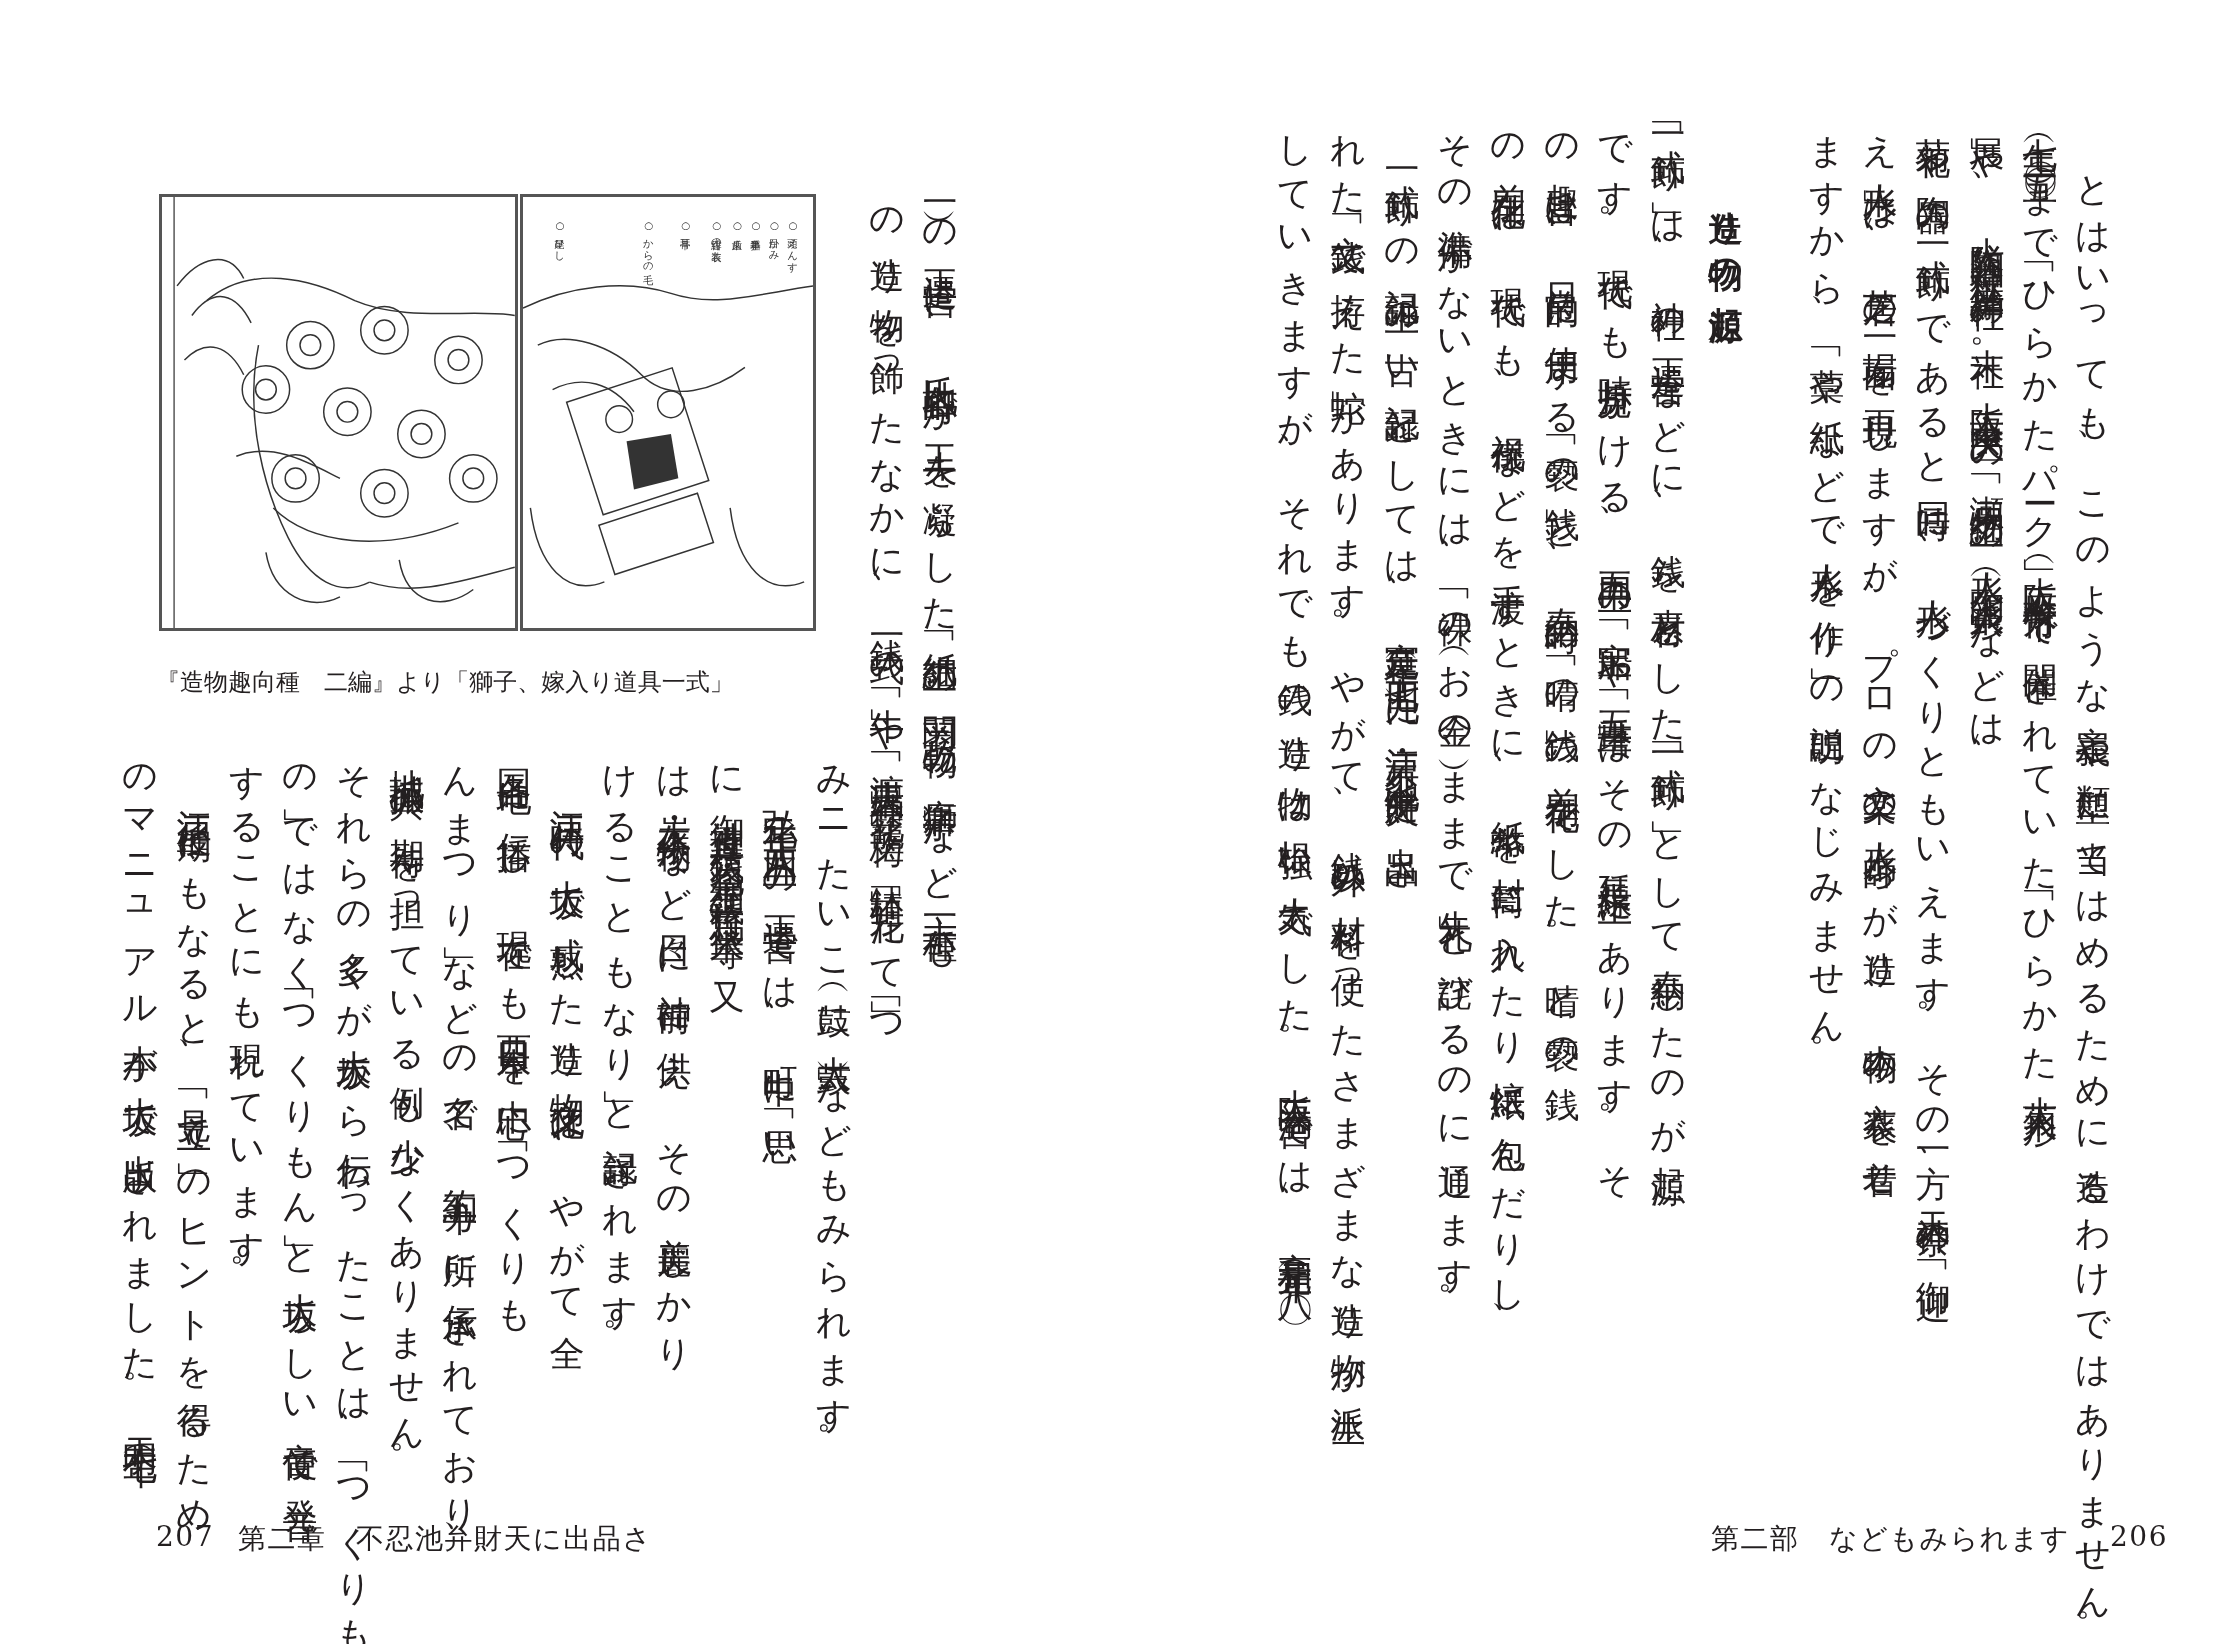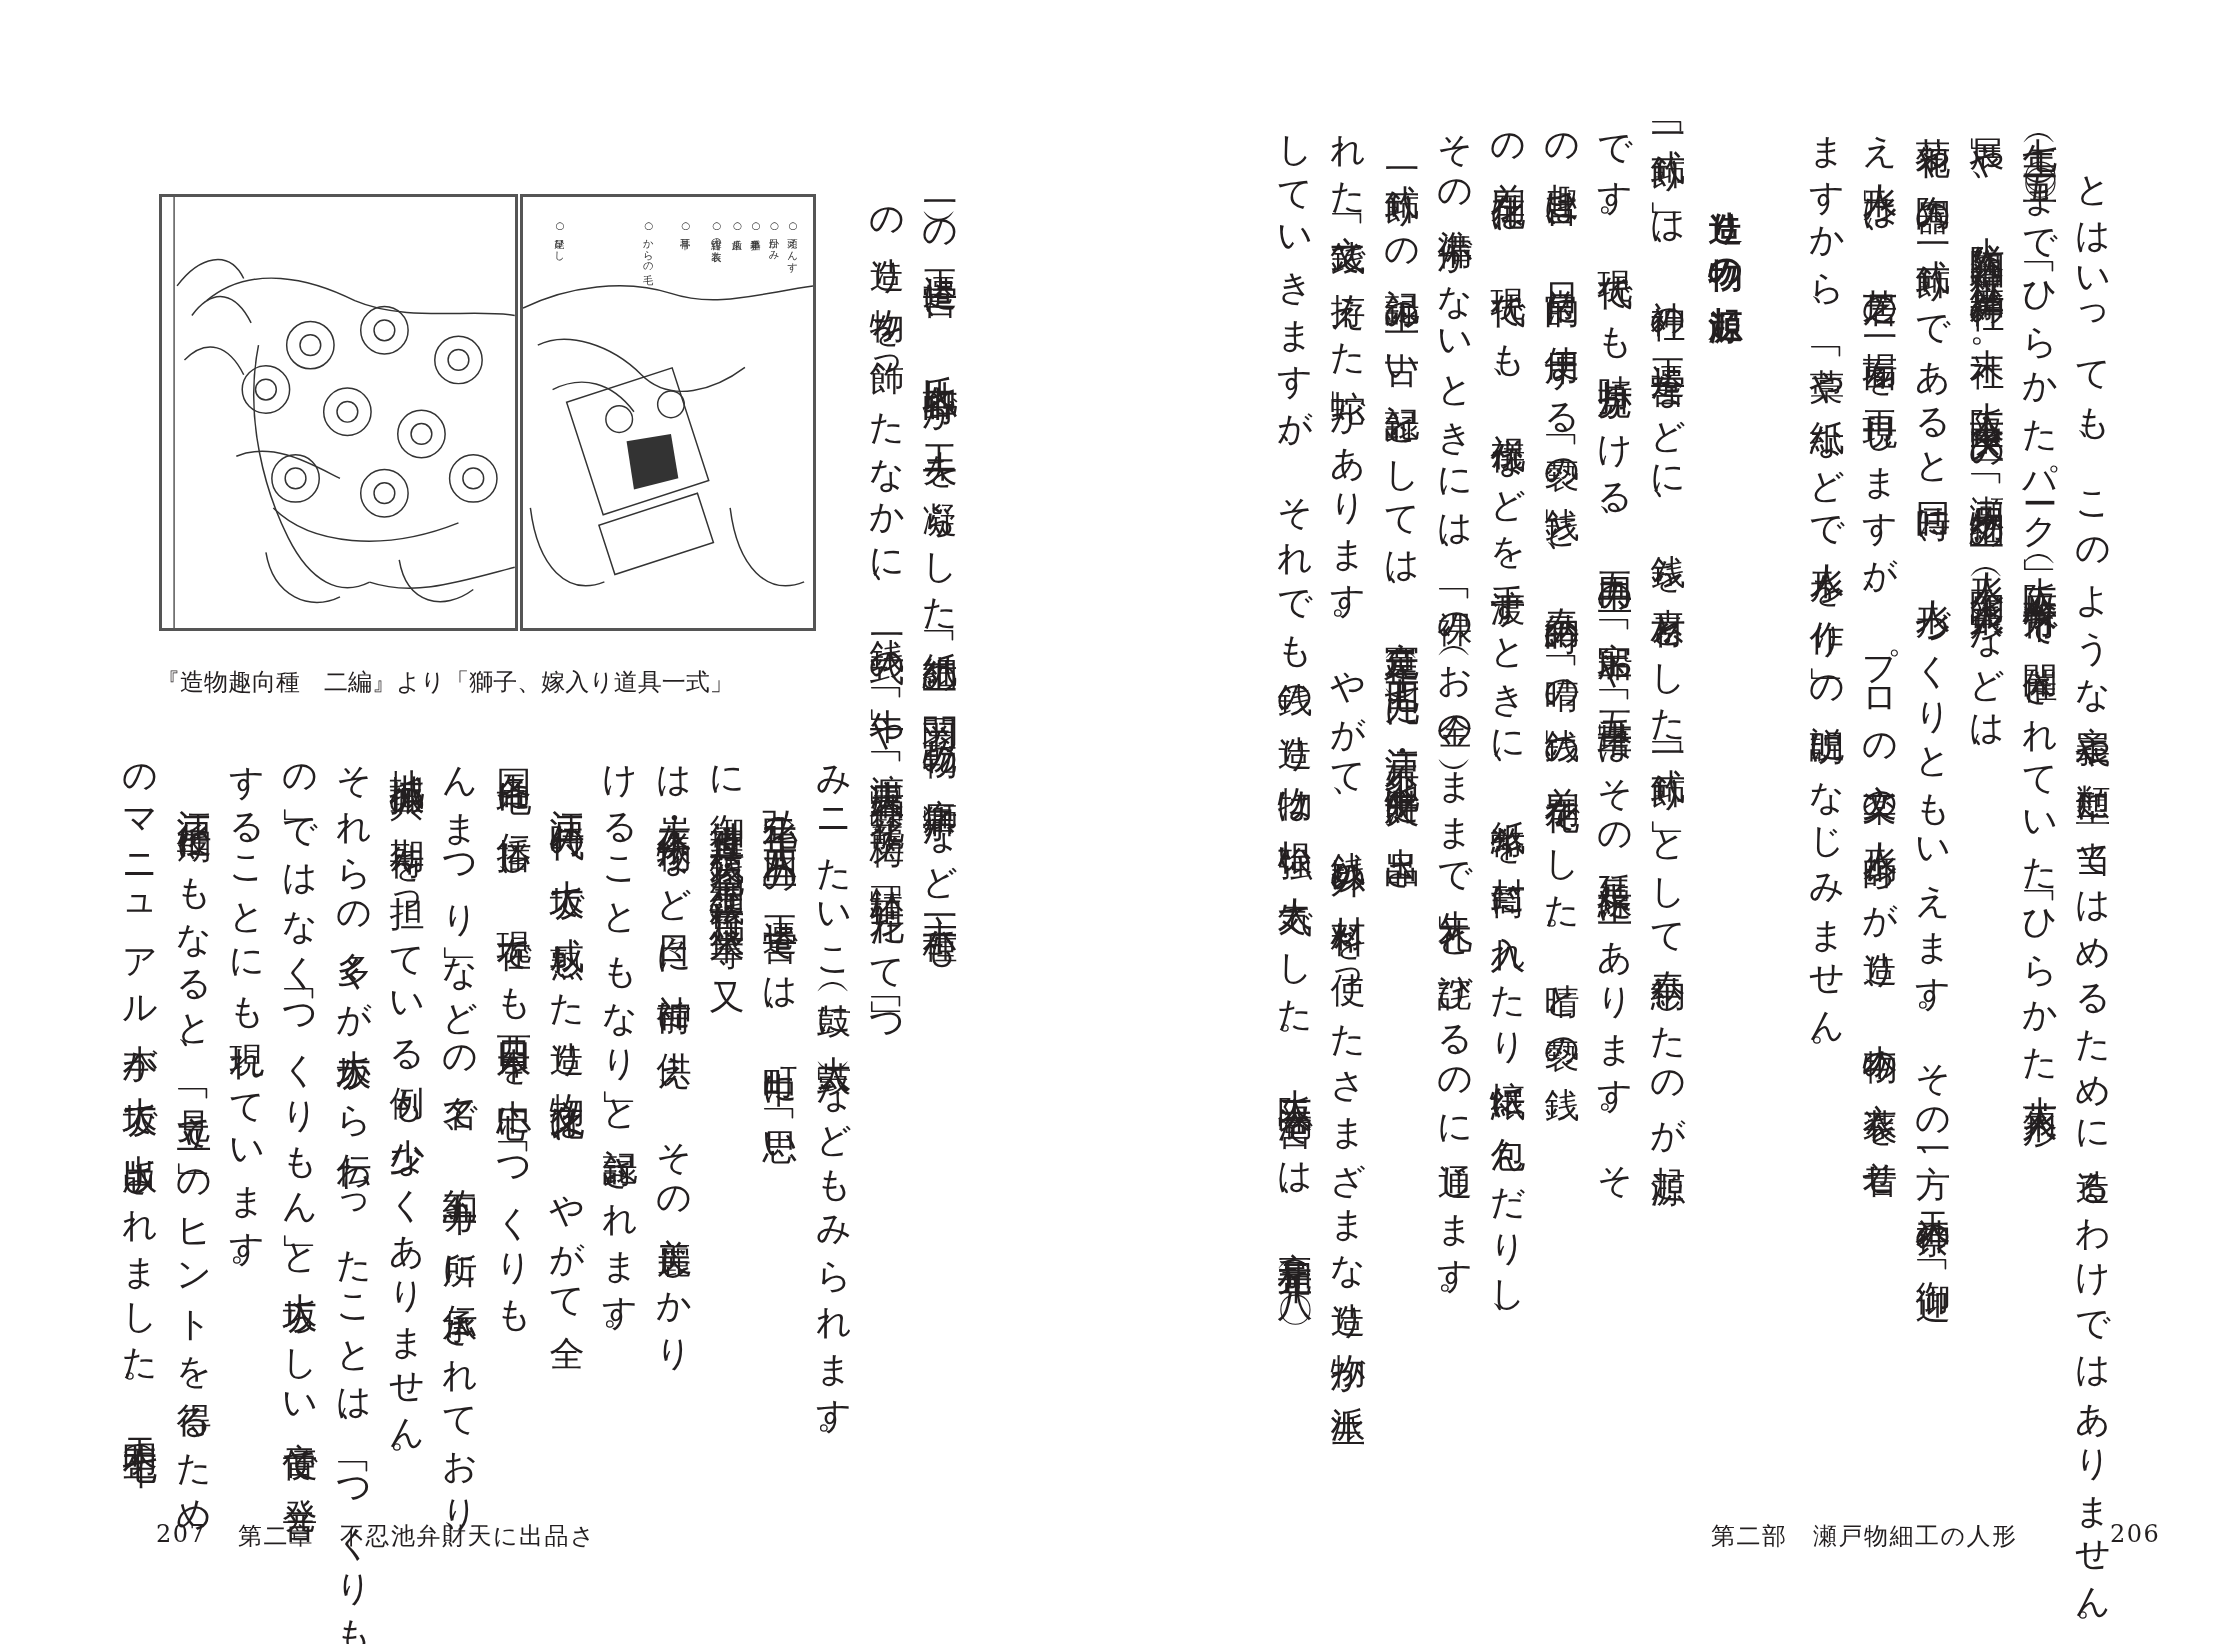--- a/index.html
+++ b/index.html
@@ -19,21 +19,21 @@
     white-space: nowrap;
   }
 
   .heading {
     position: absolute; writing-mode: vertical-rl;
     font-family: "DejaVu Sans", "Liberation Sans", sans-serif;
     font-weight: bold; font-size: 34px; letter-spacing: 4.4px;
   }
 
   .footer {
-    position: absolute; top: 1520px; font-size: 24px; letter-spacing: 1.5px;
+    position: absolute; top: 1520px; font-size: 28px; letter-spacing: 1.5px;
     font-family: "DejaVu Serif", "Liberation Serif", serif;
     white-space: nowrap;
   }
 
   .figure {
     position: absolute; left: 159px; top: 194px; width: 652px; height: 444px;
   }
   .panel {
     position: absolute; top: 0; height: 431px; border: 3px solid #555;
     background: #fff; overflow: hidden;
@@ -64,21 +64,21 @@
 
   <div class="vcol" style="left:527px; top:110px;">「一式飾り」は、神社の正遷宮などに、銭を素材とした「一式飾り」として奉納したのが起源</div>
   <div class="vcol" style="left:474px; top:110px;">です。現代でも時折見かける、五円玉の「宝船」や「五重塔」はその延長線上にあります。そ</div>
   <div class="vcol" style="left:421px; top:110px;">の趣旨は、日常的に使用する「褻の銭」と、奉納時の「晴の銭」の差別化でした。晴と褻の銭</div>
   <div class="vcol" style="left:367px; top:110px;">の差別化は、現代でも、祝儀などを手渡すときに、紙幣を封筒に入れたり懐紙に包んだりし、</div>
   <div class="vcol" style="left:314px; top:110px;">その準備がないときには、「裸の（お金の）ままで失礼」と詫びるのに通じます。</div>
   <div class="vcol" style="left:261px; top:110px;">　一式飾りの記録上の古い記録としては、寛延二年（一七四九）に江戸・不忍池弁財天に出品さ</div>
   <div class="vcol" style="left:207px; top:110px;">れた「文銭で拵えた蛇」があります。やがて、銭以外の材料を使ったさまざまな造り物が派生</div>
   <div class="vcol" style="left:154px; top:110px;">していきますが、それでも銭の造り物は根強い人気でした。大阪天満宮では、享和元年（一八〇</div>
 
-  <div class="footer" style="left:592px;">第二部　瀬戸物細工の人形</div>
+  <div class="footer" style="left:592px;">第二部　などもみられます</div>
   <div class="footer num" style="left:955px;margin-left:36px;">206</div>
 </div>
 
 <div class="page page-left">
 
   <div class="figure">
     <div class="panel panel-l">
       <svg width="353" height="431" viewBox="0 0 476 582">
         <g fill="none" stroke="#333" stroke-width="2">
           <path d="M60 140 C120 90, 200 110, 260 140 C330 170, 420 150, 476 160"></path>

